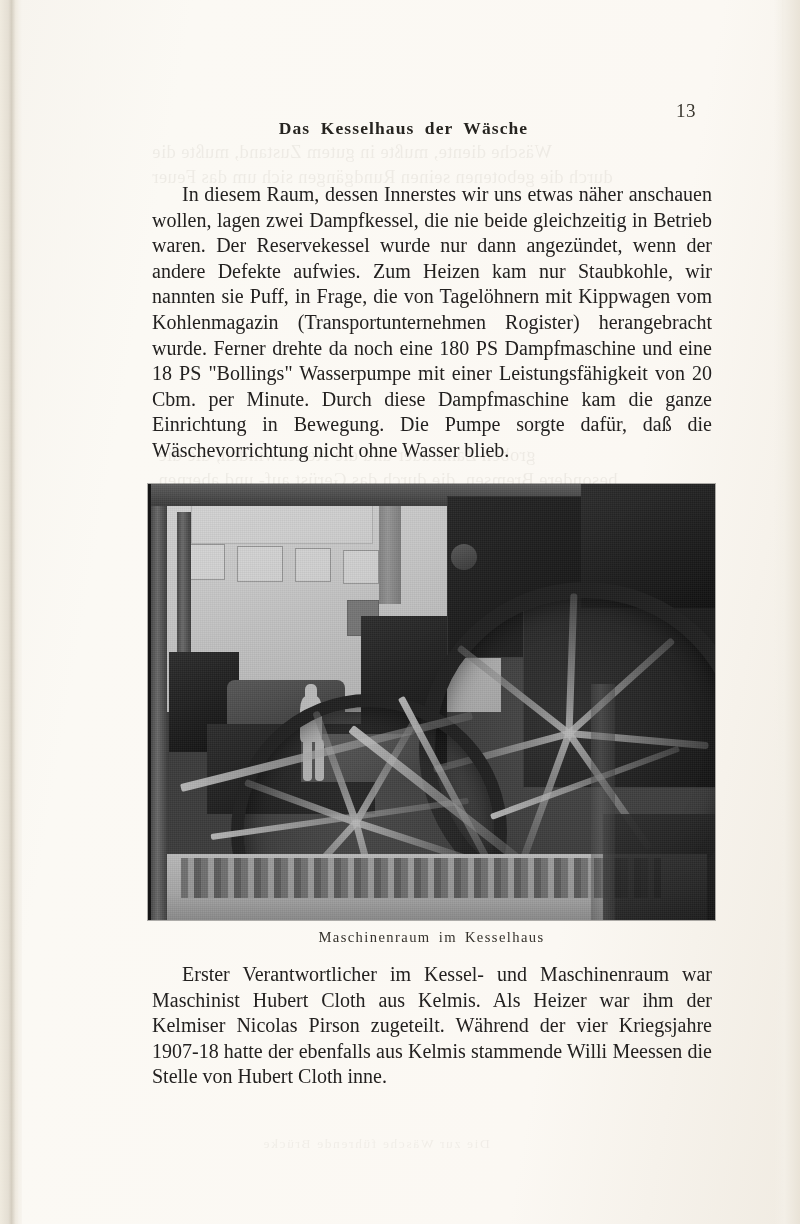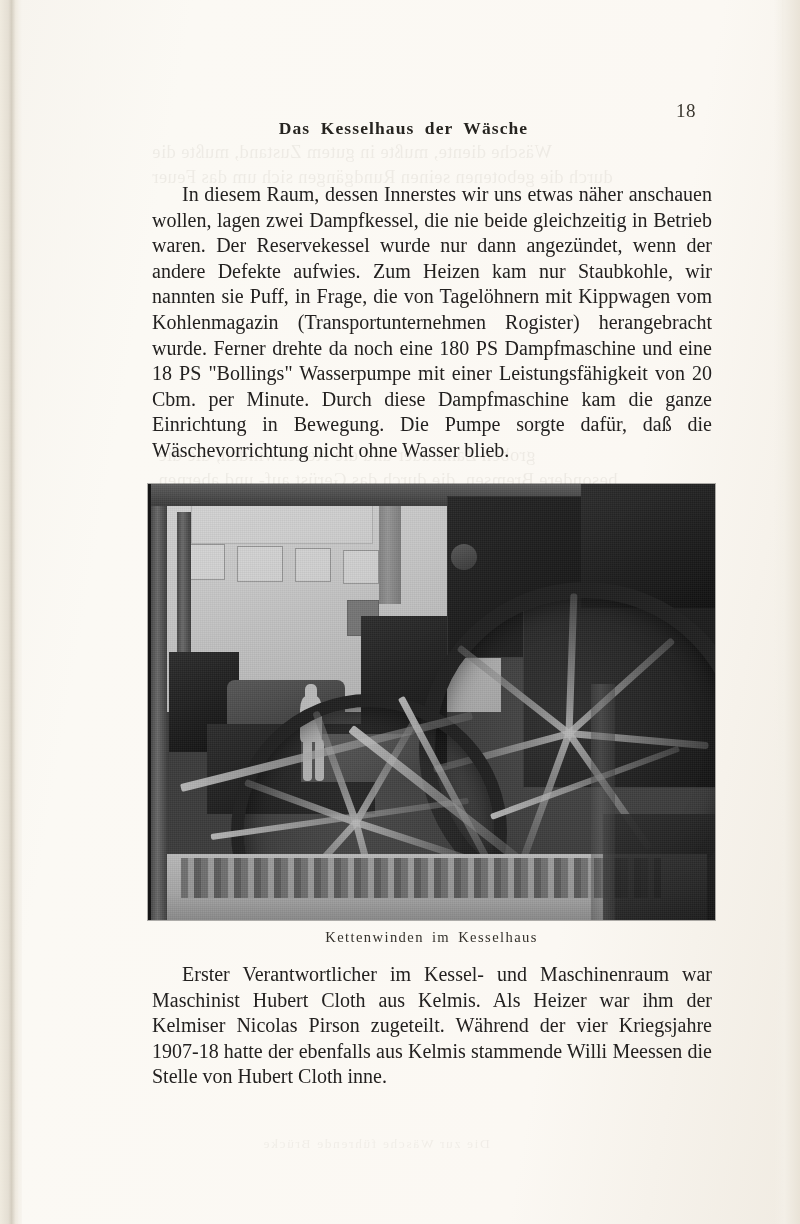--- a/index.html
+++ b/index.html
@@ -253,21 +253,21 @@
   <div class="ghost-layer">
     <div class="ghost ghost-body" style="left:152px; top:140px;">Wäsche diente, mußte in gutem Zustand, mußte die</div>
     <div class="ghost ghost-body" style="left:152px; top:165px;">durch die gebotenen seinen Rundgängen sich um das Feuer</div>
     <div class="ghost ghost-body" style="left:158px; top:443px;">groben Zahnräder und die Kettenwinden, die die</div>
     <div class="ghost ghost-body" style="left:158px; top:468px;">besondere Bremsen, die durch das Gerüst auf- und abernen</div>
     <div class="ghost ghost-cap" style="left:262px; top:1136px;">Die zur Wäsche führende Brücke</div>
   </div>
 
   <div class="content">
 
-    <div class="folio">18</div>
+    <div class="folio">13</div>
 
     <div class="heading">Das  Kesselhaus  der  Wäsche</div>
 
     <div class="col para-top">
       <p class="indent">In diesem Raum, dessen Innerstes wir uns etwas näher anschauen wollen, lagen zwei Dampfkessel, die nie beide gleichzeitig in Betrieb waren. Der Reservekessel wurde nur dann angezündet, wenn der andere Defekte aufwies. Zum Heizen kam nur Staubkohle, wir nannten sie Puff, in Frage, die von Tagelöhnern mit Kippwagen vom Kohlenmagazin (Transportunternehmen Rogister) herangebracht wurde. Ferner drehte da noch eine 180 PS Dampfmaschine und eine 18 PS "Bollings" Wasserpumpe mit einer Leistungsfähigkeit von 20 Cbm. per Minute. Durch diese Dampfmaschine kam die ganze Einrichtung in Bewegung. Die Pumpe sorgte dafür, daß die Wäschevorrichtung nicht ohne Wasser blieb.</p>
     </div>
 
     <div class="figure">
       <div class="photo">
 
@@ -326,20 +326,20 @@
         <div class="floor-light" style="left:16px; top:370px; width:540px; height:66px;"></div>
         <div class="gearband" style="left:30px; top:374px; width:480px; height:40px;"></div>
         <div class="dark-mass" style="left:452px; top:330px; width:115px; height:106px; opacity:.9;"></div>
         <div class="pillar" style="left:440px; top:200px; width:24px; height:236px; opacity:.45;"></div>
 
         <div class="photo-sepia"></div>
         <div class="photo-grain"></div>
       </div>
     </div>
 
-    <div class="caption">Kettenwinden im Kesselhaus</div>
+    <div class="caption">Maschinenraum im Kesselhaus</div>
 
     <div class="col para-bottom">
       <p class="indent">Erster Verantwortlicher im Kessel- und Maschinenraum war Maschinist Hubert Cloth aus Kelmis. Als Heizer war ihm der Kelmiser Nicolas Pirson zugeteilt. Während der vier Kriegsjahre 1907-18 hatte der ebenfalls aus Kelmis stammende Willi Meessen die Stelle von Hubert Cloth inne.</p>
     </div>
 
   </div>
 </div>
 
 </body></html>

